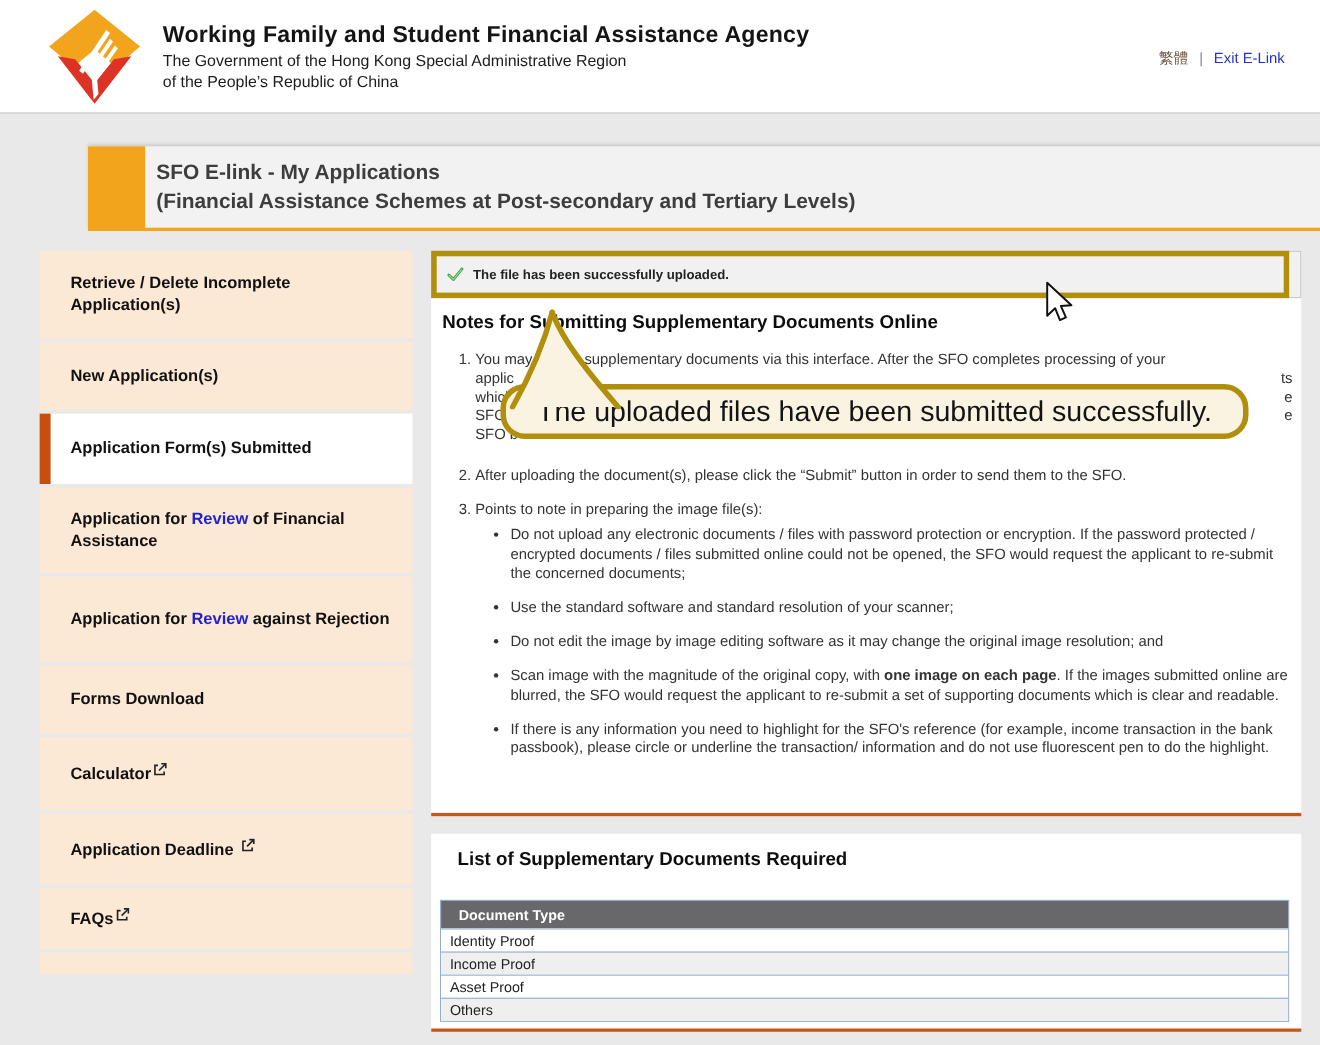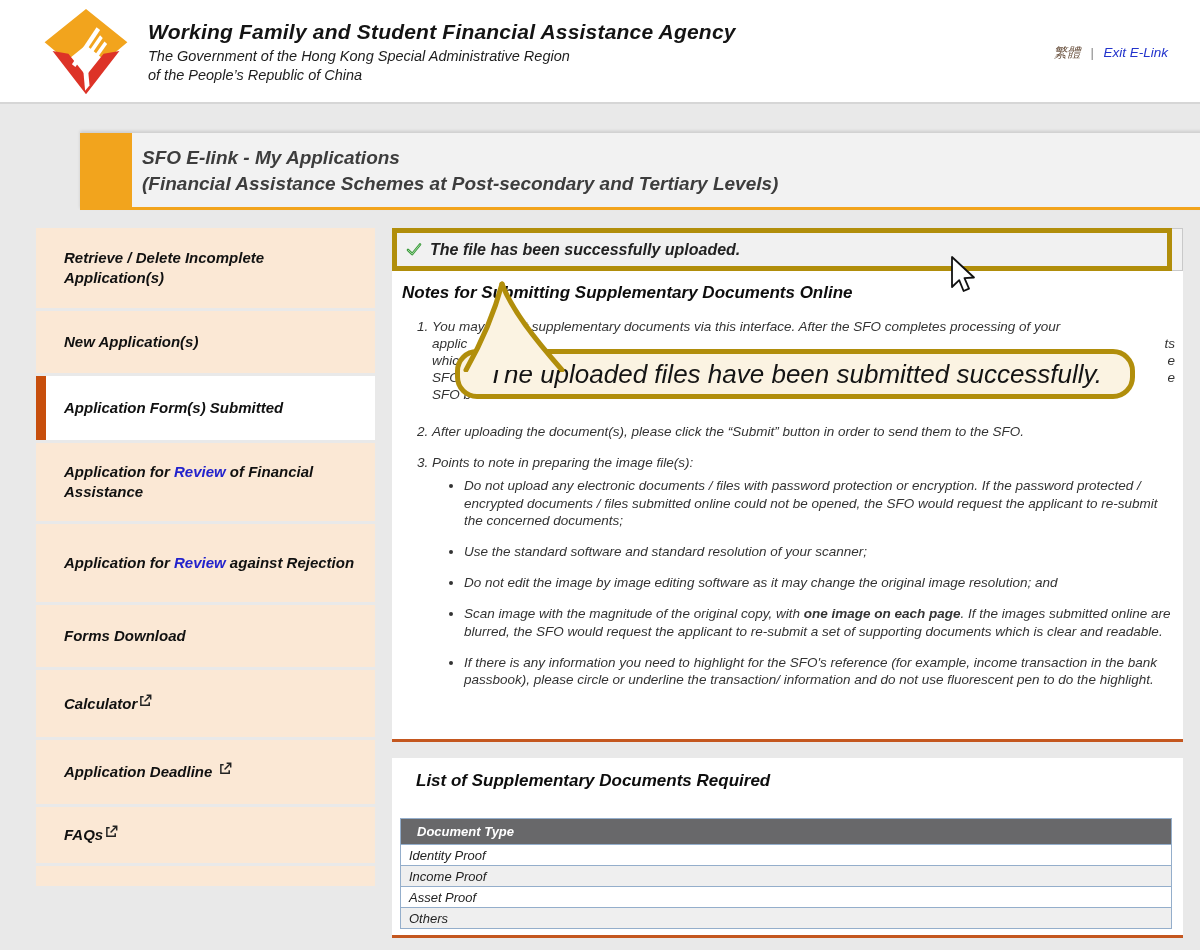--- a/index.html
+++ b/index.html
@@ -1,18 +1,18 @@
 <!DOCTYPE html>
 <html><head>
 <meta charset="utf-8">
 <style>
   * { margin:0; padding:0; box-sizing:border-box; }
   html,body { width:1200px; height:950px; }
   body { font-family:"Liberation Sans", sans-serif; background:#e9e9e9; position:relative; overflow:hidden; }
-  #page { position:absolute; left:0; top:0; width:1200px; height:950px;font-style:italic; }
+  #page { position:absolute; left:0; top:0; width:1200px; height:950px; }
 
   
   .header { position:absolute; left:0; top:0; width:1200px; height:104px; background:#ffffff; border-bottom:2px solid #d6d6d6; }
   .logo { position:absolute; left:42px; top:7px; width:88px; height:90px; }
   .agency-title { position:absolute; left:148px; top:20px; font-size:21px; font-weight:bold; color:#141414; letter-spacing:0.2px; }
   .agency-sub { position:absolute; left:148px; top:47px; font-size:14.5px; color:#1d1d1d; line-height:19px; }
   .top-links { position:absolute; right:32px; top:44px; font-size:13.5px; }
   .lang-link { color:#6b5340; text-decoration:none; cursor:pointer; }
   .link-sep { color:#8a8a8a; margin:0 6px; }
   .exit-link { color:#2233cc; text-decoration:none; cursor:pointer; }
@@ -29,21 +29,21 @@
   .side-item.active { background:#ffffff; border-left:10px solid #c74e0c; padding-left:18px; }
   .h62{min-height:62px} .h80{min-height:80px} .h64{min-height:64px} .h78{min-height:78px} .h67{min-height:67px} .h56{min-height:56px}
   .side-item.partial { min-height:20px; margin-bottom:0; }
   .ext-icon { display:inline-block; width:13px; height:13px; margin-left:2px; vertical-align:2px; }
 
   
   .box1 { position:absolute; left:392px; top:228px; width:791px; height:514px; background:#ffffff; border-bottom:3px solid #c4571f; }
   .box2 { position:absolute; left:392px; top:758px; width:791px; height:180px; background:#ffffff; border-bottom:3px solid #c4571f; }
 
   .msg-bar { position:absolute; left:0; top:0; width:791px; height:43px; background:#f1f1f1; border:1px solid #c9c9c9; display:flex; align-items:center; padding-left:13px; z-index:1; }
-  .msg-text { font-size:16px; font-weight:bold; color:#222; margin-left:8px; }
+  .msg-text { font-size:12px; font-weight:bold; color:#222; margin-left:8px; }
   .gold-ring { position:absolute; left:0; top:0; width:780px; height:43px; border:5px solid #b18e0b; z-index:5; pointer-events:none; }
 
   .notes-heading { position:absolute; left:10px; top:55px; font-size:17px; font-weight:bold; color:#0d0d0d; }
   .notes-body { position:absolute; left:10px; top:90px; width:773px; font-size:13.5px; color:#333; }
   .notes-body ol { padding-left:30px; list-style:decimal outside; }
   .notes-body ol > li { margin-bottom:20px; line-height:17px; }
   .frag-line { display:flex; justify-content:space-between; line-height:17px; }
   .notes-body ul { margin-top:6px; padding-left:32px; list-style:disc outside; }
   .notes-body ul > li { margin-bottom:13.5px; line-height:17.5px; }
 

